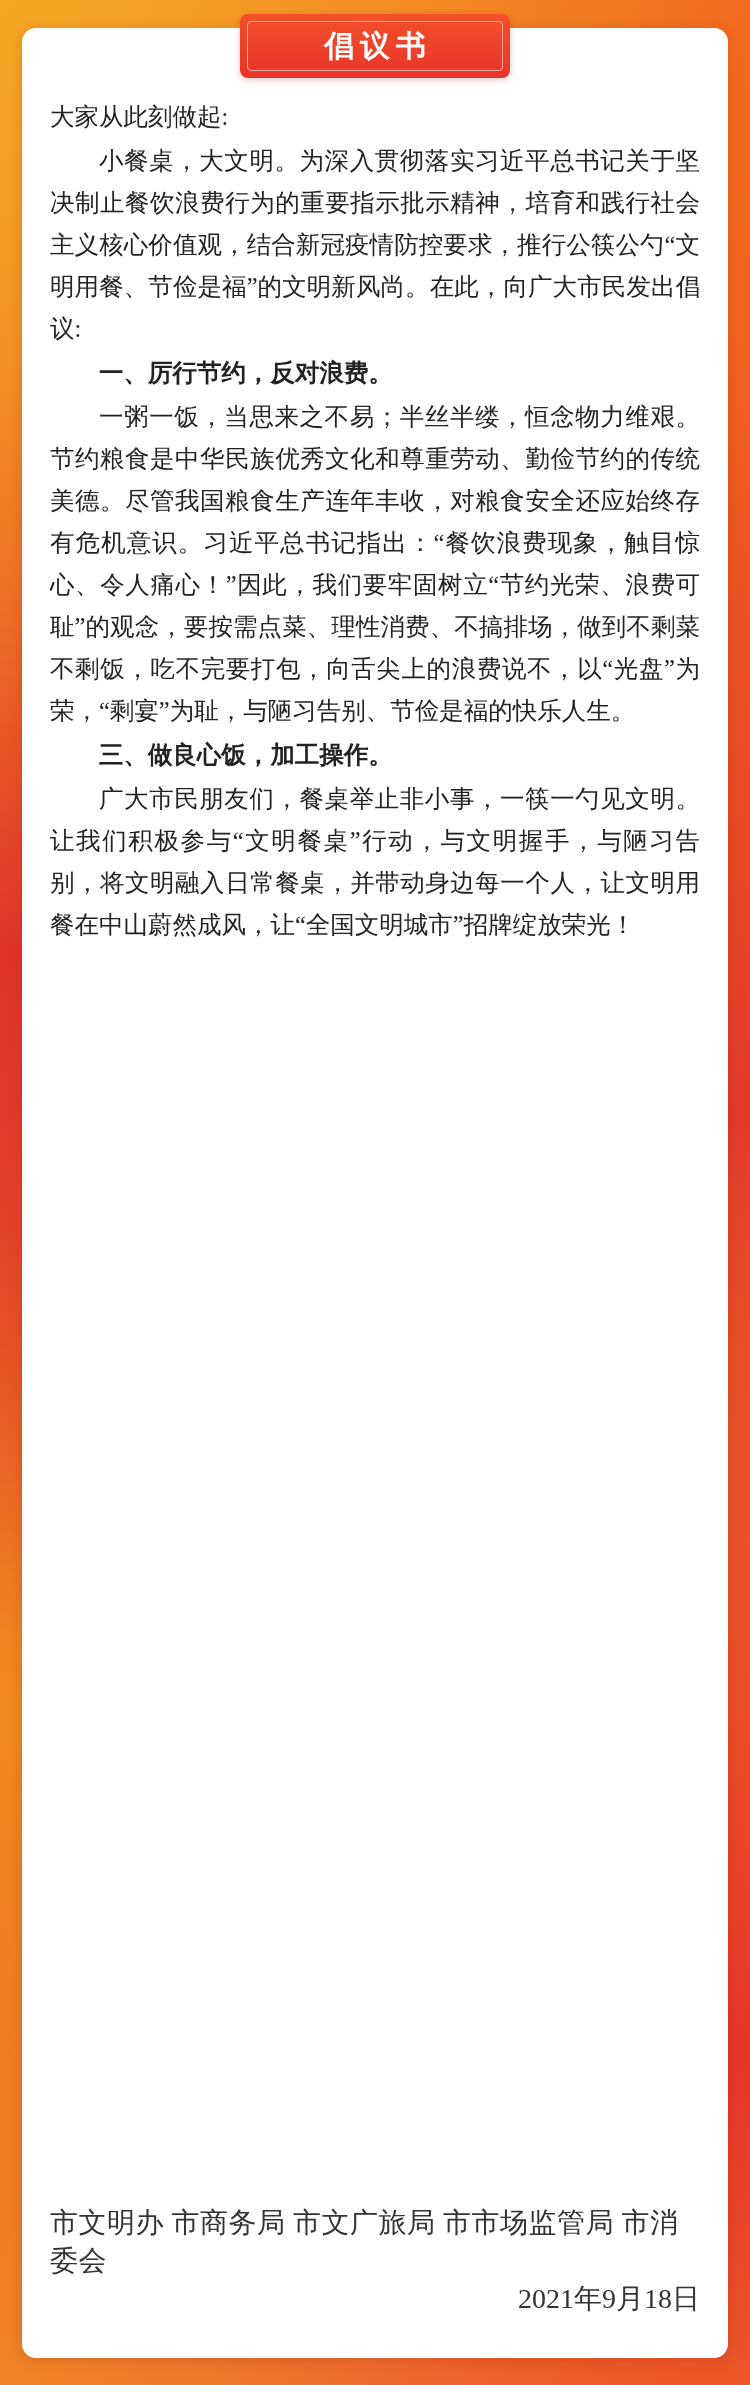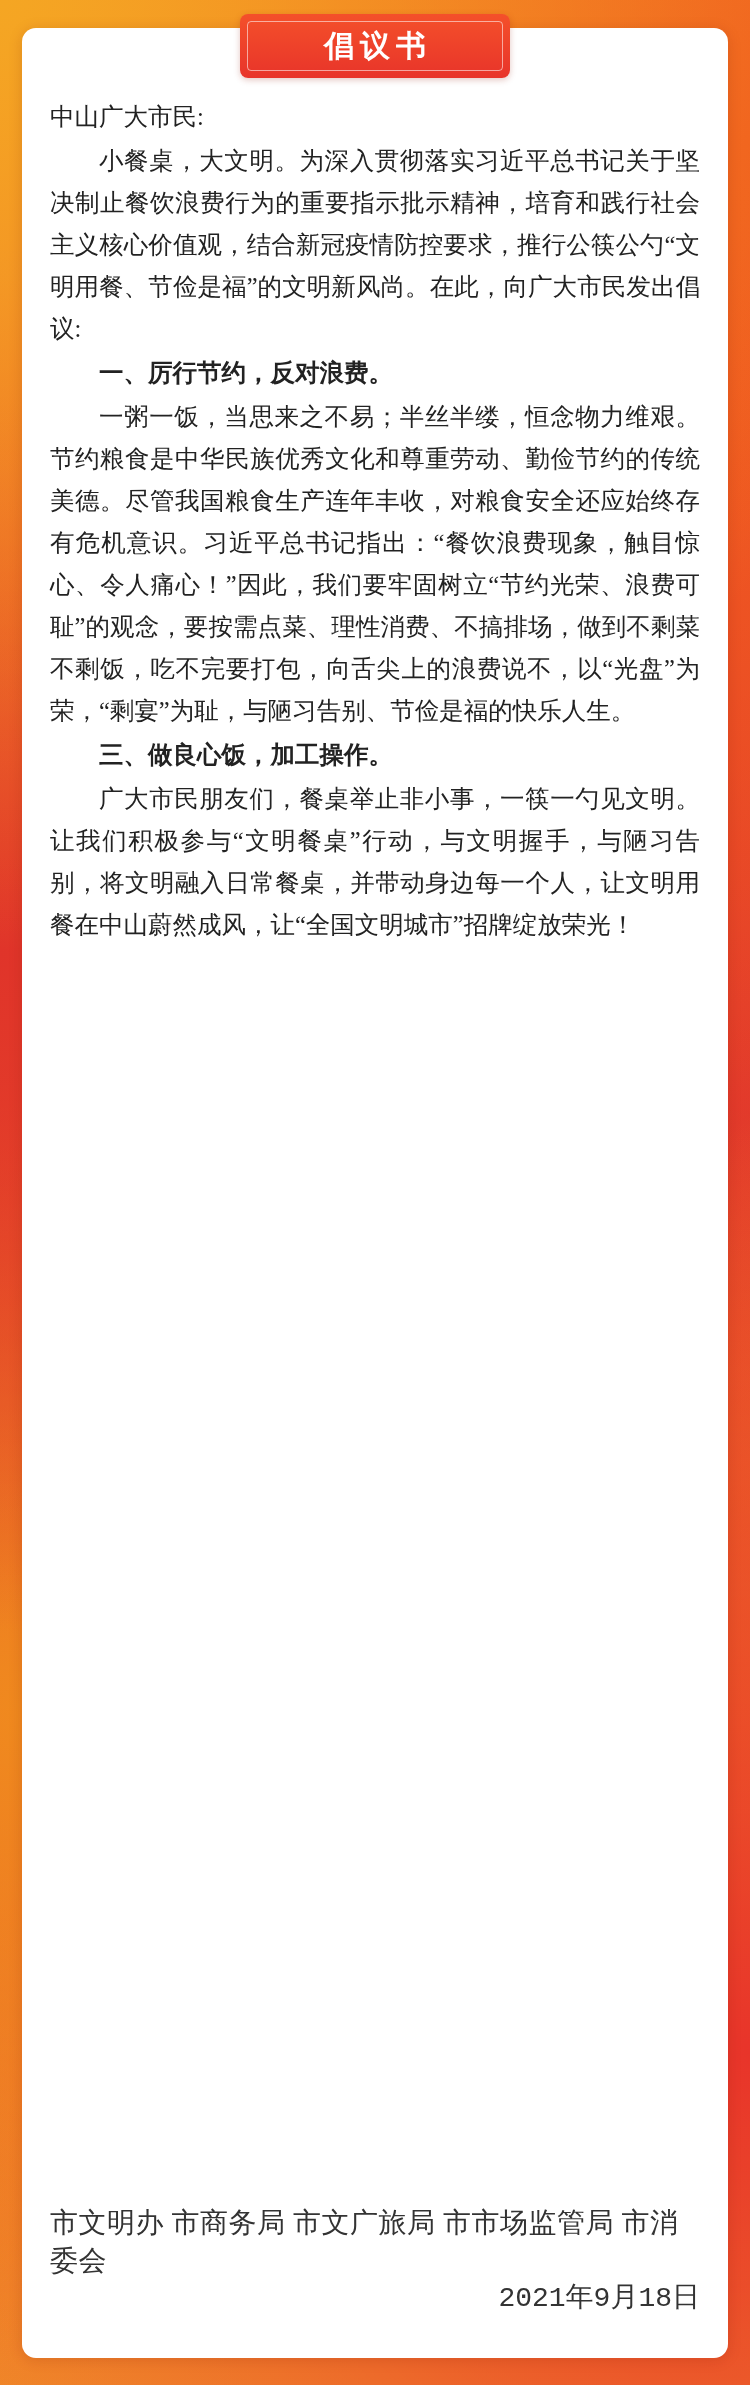--- a/index.html
+++ b/index.html
@@ -105,39 +105,38 @@
     font-family: "Liberation Serif", serif;
     color: #333333;
     font-size: 28px;
     line-height: 38px;
   }
   .footer .orgs {
     letter-spacing: 0.5px;
   }
   .footer .date {
     text-align: right;
-    font-family: Liberation Mono, monospace;
   }
 </style>
 </head>
 <body>
 
 <div class="poster">
   <div class="card">
 
     <div class="title-wrap">
       <div class="title-plate">
         <div class="title-plate-inner">
           <span class="title-text">倡议书</span>
         </div>
       </div>
     </div>
 
     <div class="content">
-      <p>中山广大市民:</p>
+      <p>大家从此刻做起:</p>
       <p class="indent">小餐桌，大文明。为深入贯彻落实习近平总书记关于坚决制止餐饮浪费行为的重要指示批示精神，培育和践行社会主义核心价值观，结合新冠疫情防控要求，推行公筷公勺“文明用餐、节俭是福”的文明新风尚。在此，向广大市民发出倡议:</p>
       <p class="sec-head">一、厉行节约，反对浪费。</p>
       <p class="indent">一粥一饭，当思来之不易；半丝半缕，恒念物力维艰。节约粮食是中华民族优秀文化和尊重劳动、勤俭节约的传统美德。尽管我国粮食生产连年丰收，对粮食安全还应始终存有危机意识。习近平总书记指出：“餐饮浪费现象，触目惊心、令人痛心！”因此，我们要牢固树立“节约光荣、浪费可耻”的观念，要按需点菜、理性消费、不搞排场，做到不剩菜不剩饭，吃不完要打包，向舌尖上的浪费说不，以“光盘”为荣，“剩宴”为耻，与陋习告别、节俭是福的快乐人生。</p>
       <p class="sec-head">三、做良心饭，加工操作。</p>
       <p class="indent">广大市民朋友们，餐桌举止非小事，一筷一勺见文明。让我们积极参与“文明餐桌”行动，与文明握手，与陋习告别，将文明融入日常餐桌，并带动身边每一个人，让文明用餐在中山蔚然成风，让“全国文明城市”招牌绽放荣光！</p>
     </div>
 
     <div class="footer">
       <div class="orgs">市文明办  市商务局  市文广旅局  市市场监管局  市消委会</div>
       <div class="date">2021年9月18日</div>

